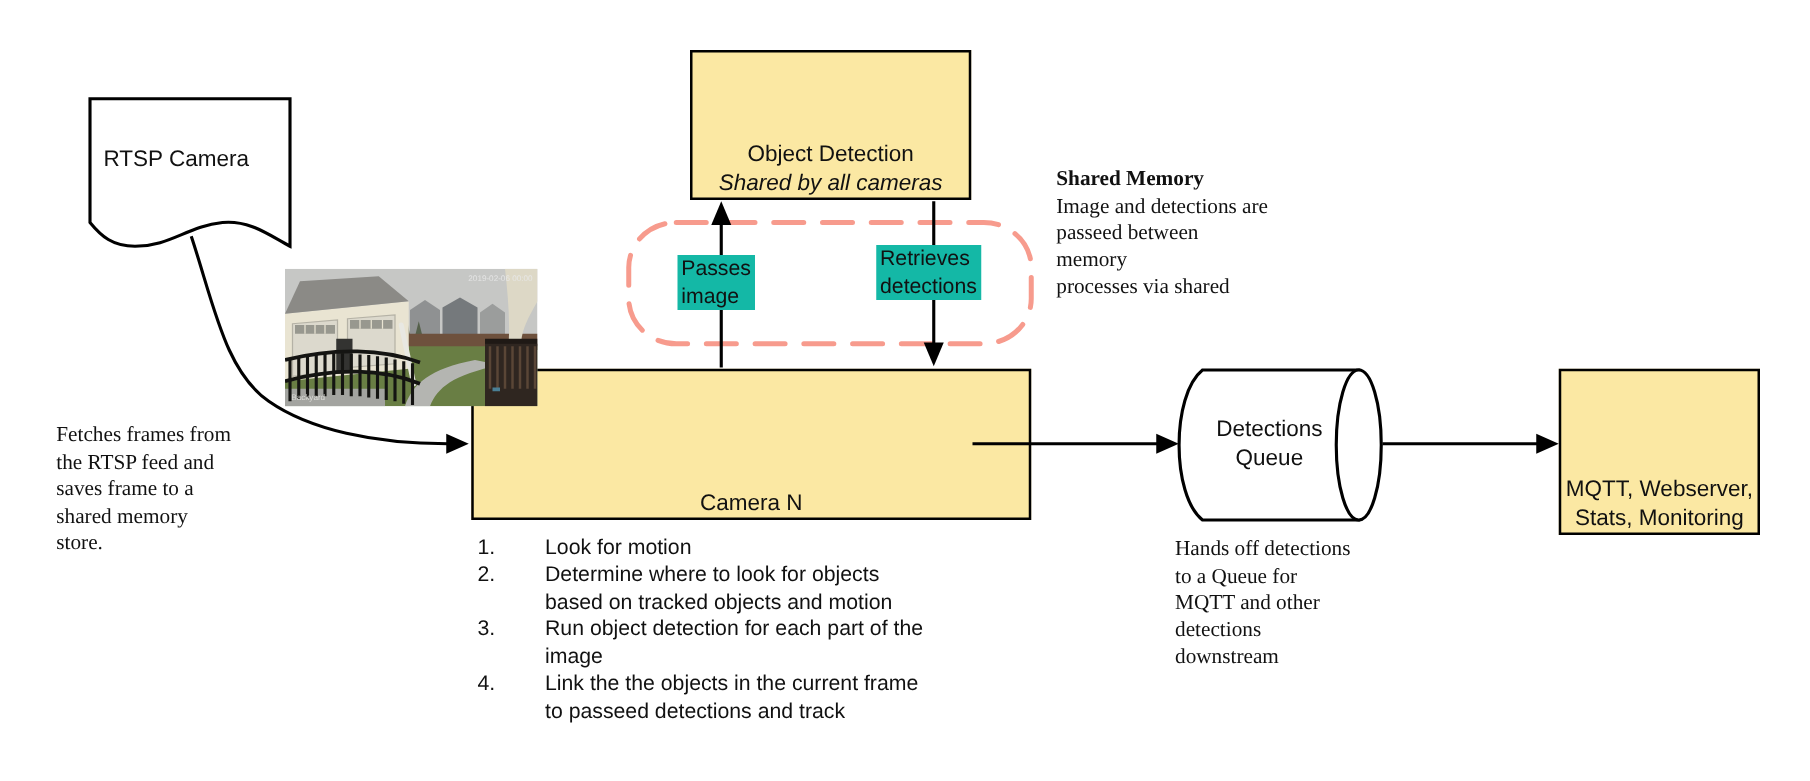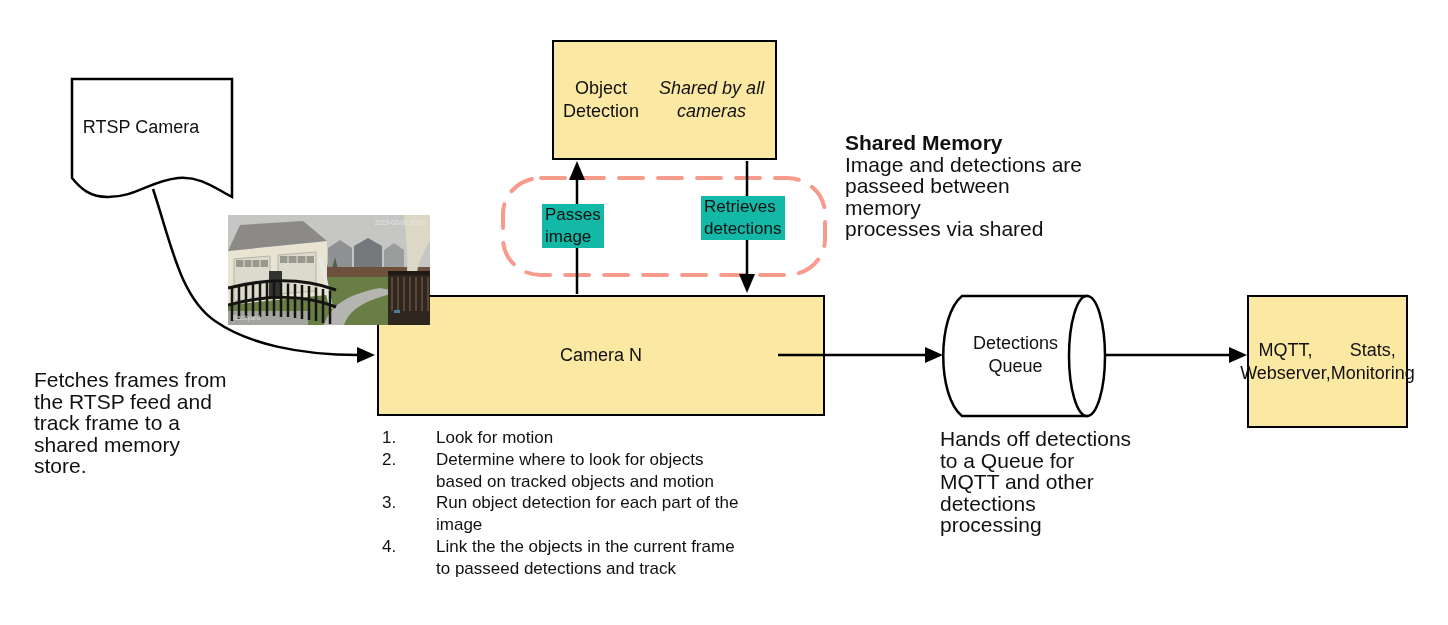--- a/index.html
+++ b/index.html
@@ -4,25 +4,25 @@
 <style>
   html,body{margin:0;padding:0;background:#ffffff;}
   #canvas{
     position:relative;width:1448px;height:625px;background:#ffffff;overflow:hidden;
     font-family:"Liberation Sans",sans-serif;color:#111;
   }
   #shapes{position:absolute;left:0;top:0;z-index:2;}
   .node{
     position:absolute;z-index:1;background:var(--node-fill,#FBE8A3);
     border:2px solid var(--node-border,#000);box-sizing:border-box;
-    display:flex;flex-direction:row;align-items:center;justify-content:center;
+    display:flex;flex-direction:column;align-items:center;justify-content:flex-end;
     font-size:18px;line-height:23px;text-align:center;
   }
   .node .sub{font-style:italic;}
-  .note{position:absolute;z-index:4;font-size:21px;line-height:21.5px;white-space:nowrap;}
+  .note{position:absolute;z-index:4;font-size:17px;line-height:21.5px;white-space:nowrap;font-family:Liberation Serif, serif;}
   .note .t{font-weight:bold;}
   .edge-label{
     position:absolute;z-index:4;background:#14b8a6;font-size:17px;line-height:22px;
     white-space:nowrap;padding:0 3px;
   }
   .queue-label{
     position:absolute;z-index:3;font-size:18px;line-height:23px;text-align:center;white-space:nowrap;
   }
   .tape-label{
     position:absolute;z-index:3;font-size:18px;text-align:center;white-space:nowrap;
@@ -136,42 +136,42 @@
   <div class="edge-label" style="left:701px;top:196px;">
     <div>Retrieves</div>
     <div>detections</div>
   </div>
 
   <div class="queue-label" style="left:943px;top:332px;width:145px;">
     <div>Detections</div>
     <div>Queue</div>
   </div>
 
-  <div class="note" style="left:34px;top:337px;margin-top:32px;">
+  <div class="note" style="left:45px;top:337px;">
     <div>Fetches frames from</div>
     <div>the RTSP feed and</div>
-    <div>track frame to a</div>
+    <div>saves frame to a</div>
     <div>shared memory</div>
     <div>store.</div>
   </div>
 
   <div class="note" style="left:845px;top:132px;">
     <div class="t">Shared Memory</div>
     <div>Image and detections are</div>
     <div>passeed between</div>
     <div>memory</div>
     <div>processes via shared</div>
   </div>
 
   <div class="note" style="left:940px;top:428px;">
     <div>Hands off detections</div>
     <div>to a Queue for</div>
     <div>MQTT and other</div>
     <div>detections</div>
-    <div>processing</div>
+    <div>downstream</div>
   </div>
 
   <div class="steps" style="left:382px;top:427px;">
     <div class="step">
       <span class="num">1.</span>
       <span class="lines">
           <span>Look for motion</span>
         </span>
     </div>
     <div class="step">

